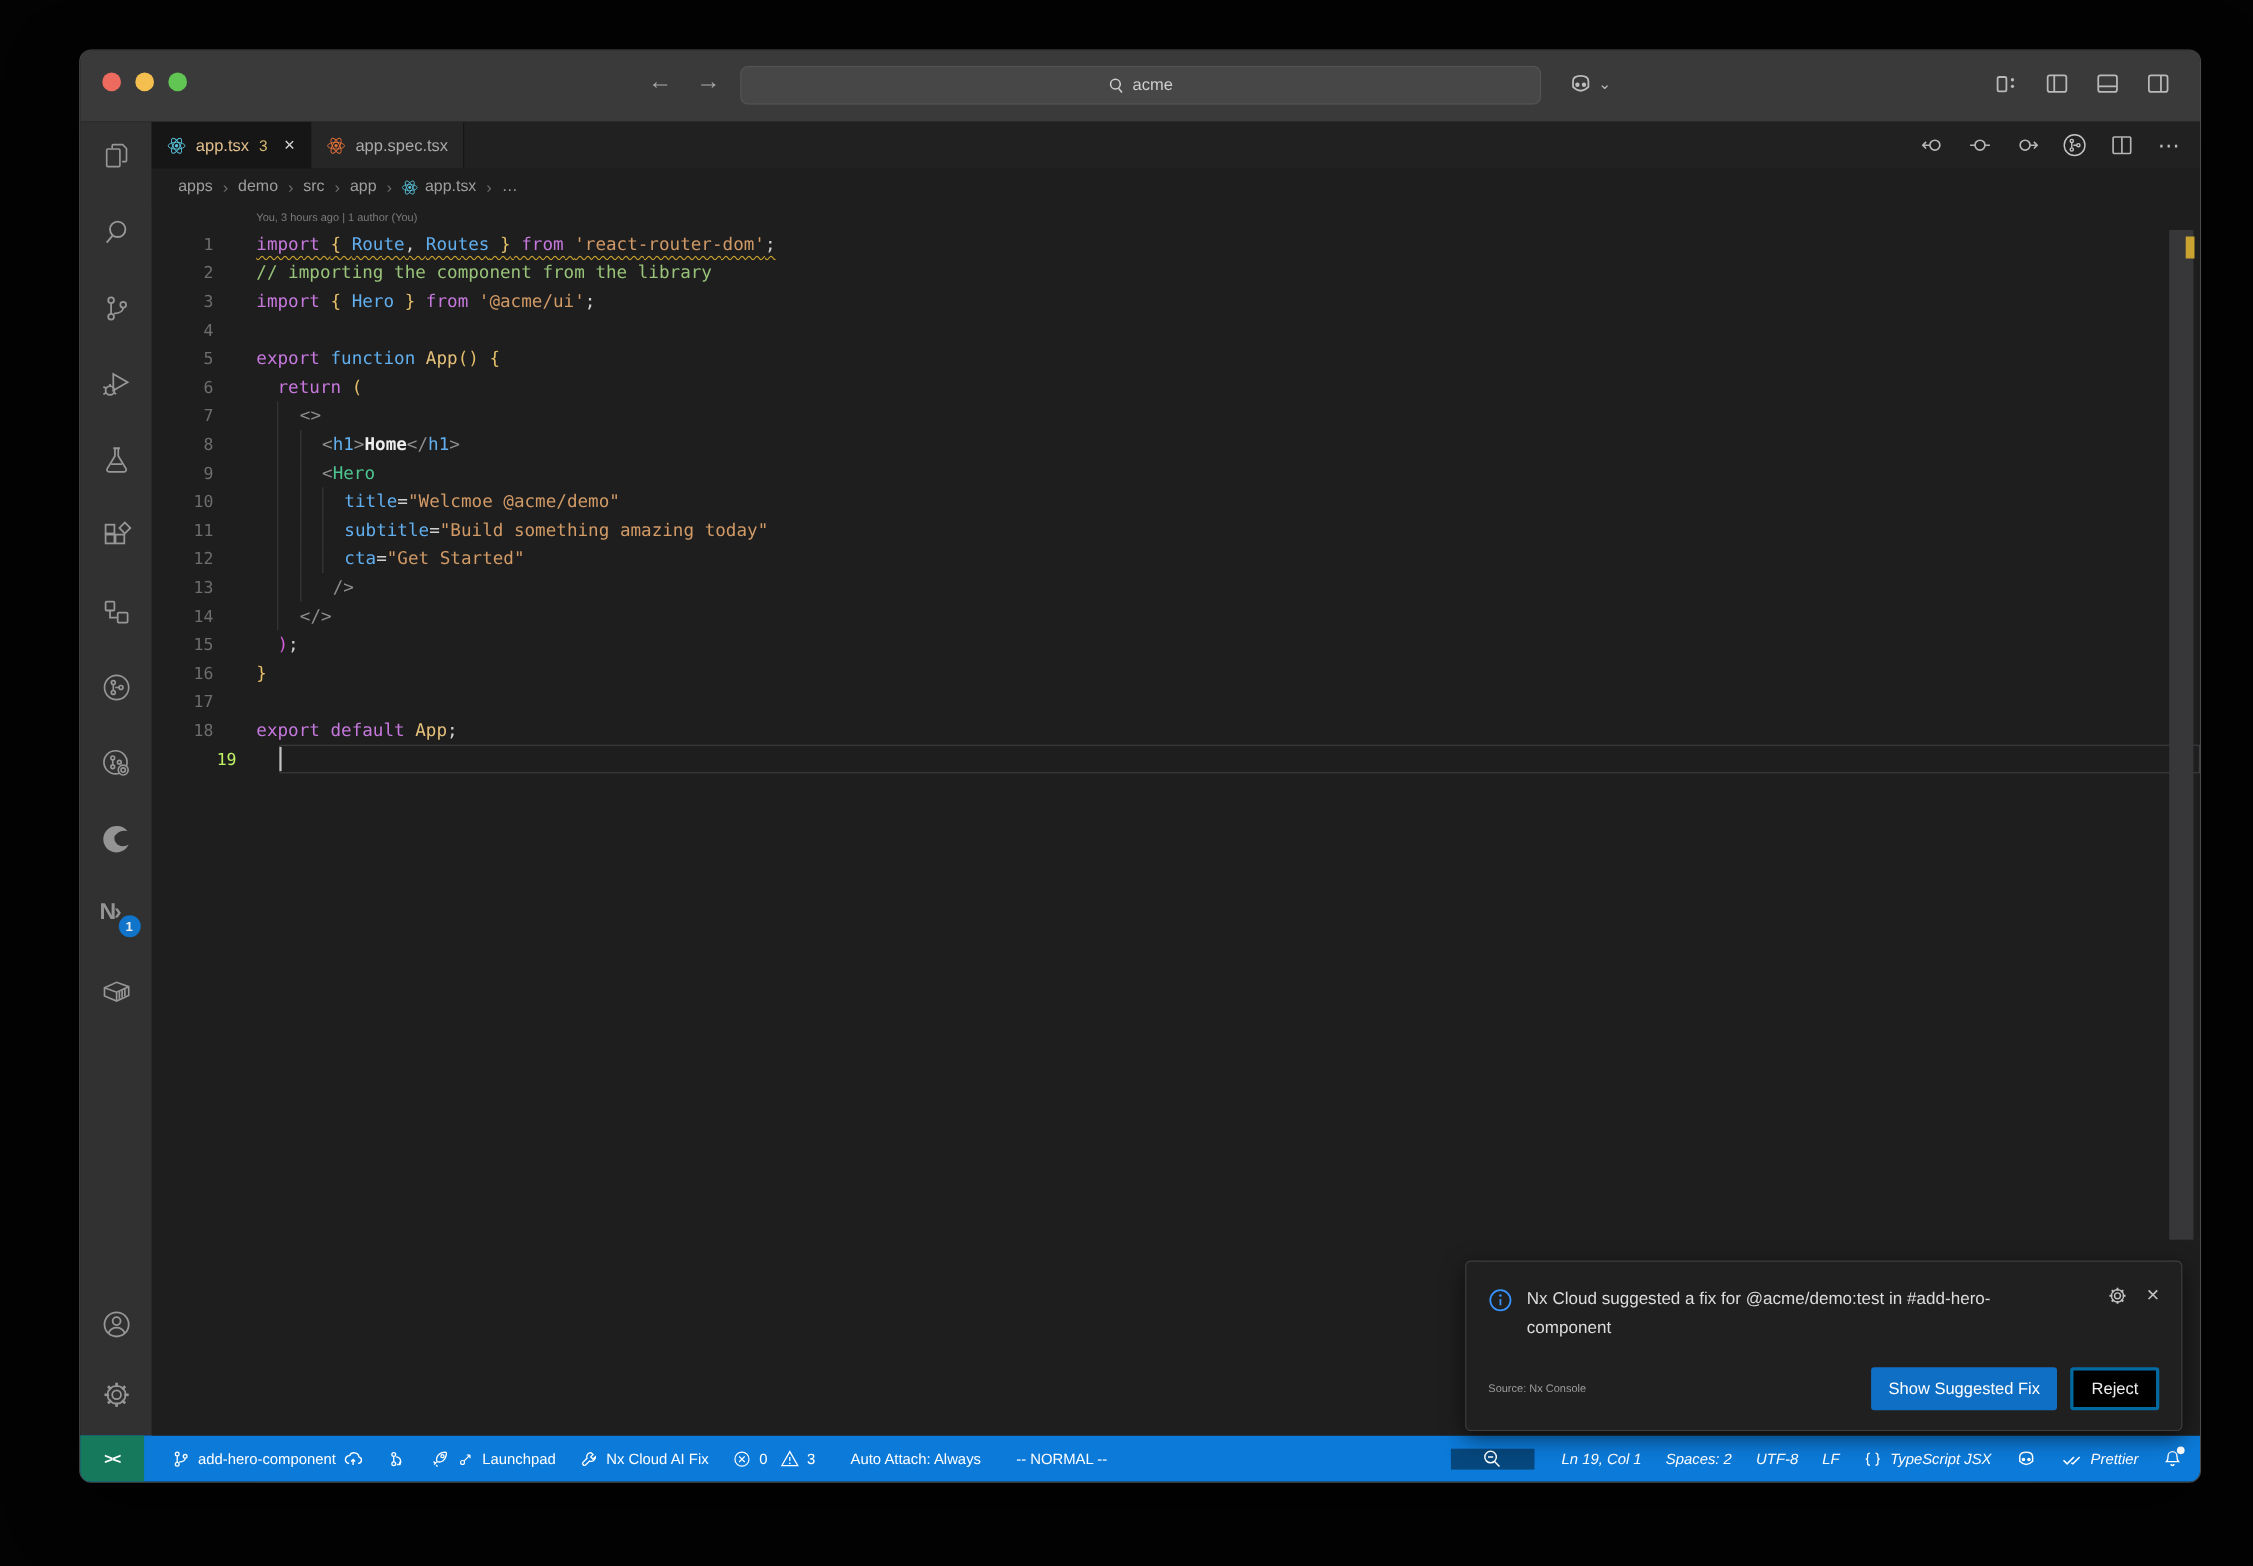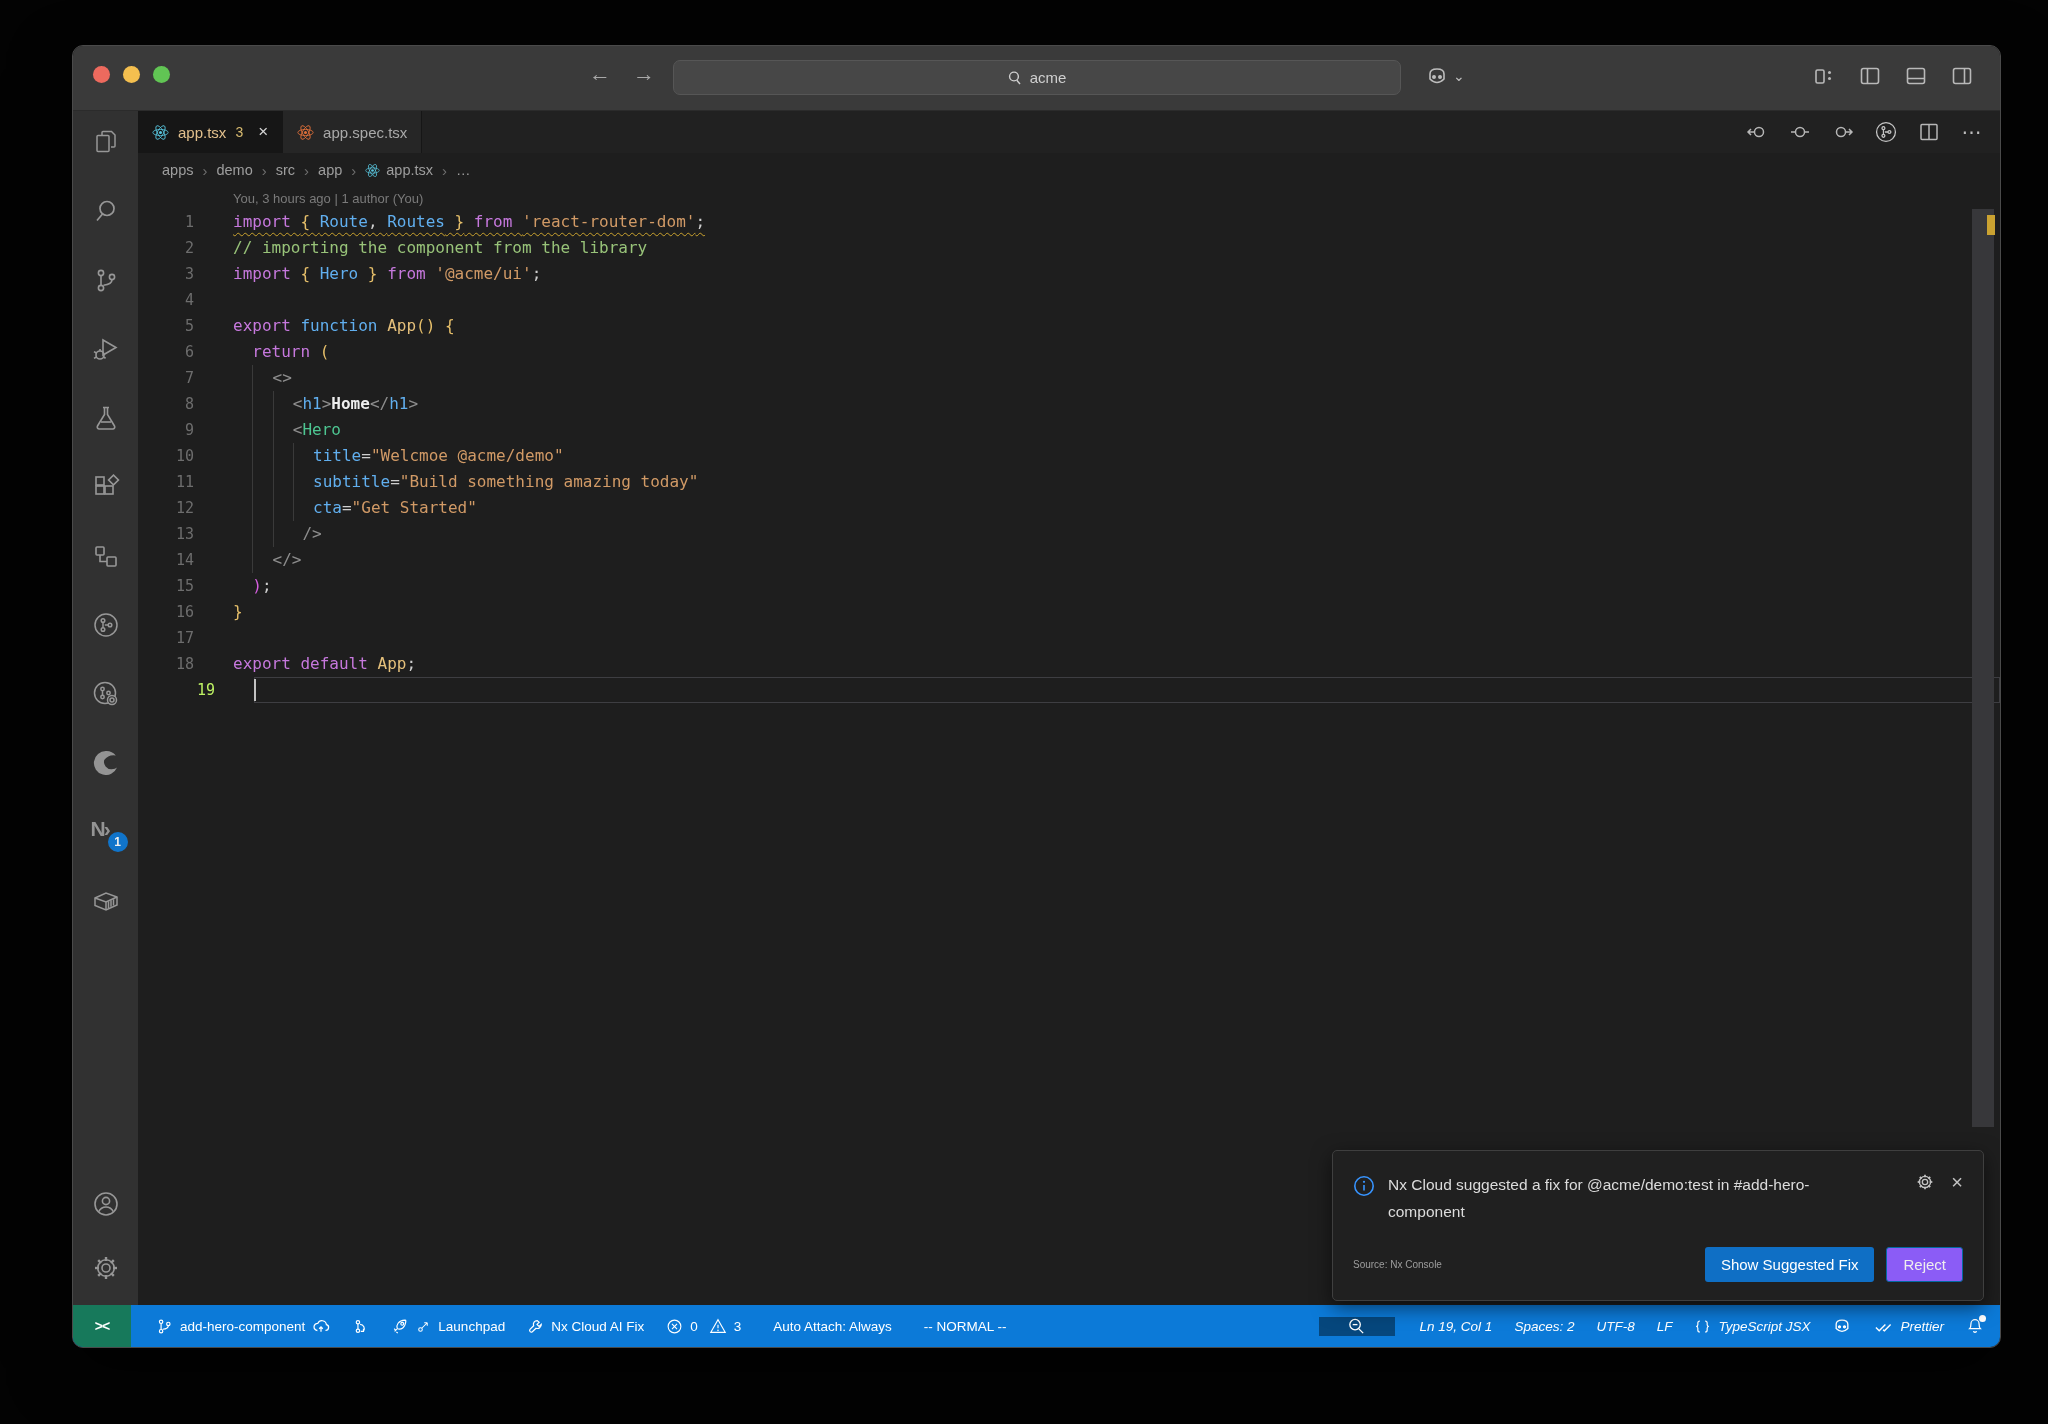--- a/index.html
+++ b/index.html
@@ -44,21 +44,21 @@
   .tab .badge{color:#d7ba6f;font-size:14px;}
   .tab .close{color:#d6d6d6;font-size:17px;margin-left:6px;}
   .tab .label-plain{color:#a9a9a9;}
   .editor-actions{position:absolute;right:16px;top:0;height:42px;display:flex;align-items:center;gap:19px;color:#b6b6b6;}
   .ea{width:24px;height:24px;display:flex;align-items:center;justify-content:center;}
   .more-glyph{font-size:20px;letter-spacing:1px;color:#bdbdbd;}
   .breadcrumbs{height:34px;flex:0 0 34px;display:flex;align-items:center;padding-left:24px;gap:9px;
                font-size:14.5px;color:#9e9e9e;background:#1e1e1e;}
   .crumb-sep{color:#6f6f6f;font-size:15px;}
   .crumb{display:flex;align-items:center;gap:6px;}
-  .blameline{height:22px;flex:0 0 22px;padding-left:95px;font-size:13px;color:#7a7a7a;display:flex;align-items:center;}
+  .blameline{height:22px;flex:0 0 22px;padding-left:95px;font-size:10px;color:#7a7a7a;display:flex;align-items:center;}
   
   .codearea{position:relative;flex:1;overflow:hidden;font-family:"DejaVu Sans Mono",monospace;font-size:16px;}
   .cl{display:flex;height:26px;line-height:26px;align-items:stretch;}
   .num{width:56px;text-align:right;color:#6d6d6d;font-size:15px;flex:0 0 56px;margin-right:39px;}
   .cl.current .num{color:#bef264;padding-left:21px;}
   .body{flex:1;display:flex;align-items:stretch;position:relative;}
   .cl.current .body{outline:1px solid #3e3e42;outline-offset:-1px;}
   .sp{display:inline-block;width:2ch;}
   .g{display:inline-block;width:2ch;border-left:1px solid #3a3a3a;}
   .toks{white-space:pre;}
@@ -76,21 +76,21 @@
   .toast{position:absolute;right:16px;bottom:46px;width:652px;background:#202020;border:1px solid #3f3f3f;
          border-radius:5px;box-shadow:0 6px 20px rgba(0,0,0,.55);padding:20px 20px 18px 20px;box-sizing:border-box;z-index:5;}
   .toast-row1{display:flex;align-items:flex-start;}
   .toast-msg{flex:1;max-width:425px;color:#dcdcdc;font-size:15.5px;line-height:1.75;margin-left:13px;}
   .toast-icons{display:flex;gap:16px;margin-left:auto;color:#c2c2c2;align-items:center;}
   .toast-row2{display:flex;align-items:center;margin-top:22px;}
   .toast-src{color:#9d9d9d;font-size:10px;}
   .toast-btns{margin-left:auto;display:flex;gap:12px;}
   .btn{font-size:15px;padding:8px 16px;border-radius:3px;border:none;font-family:"Liberation Sans",sans-serif;}
   .btn-primary{background:#0f6fc5;color:#ffffff;}
-  .btn-secondary{background:#8b5cf6;color:#eee;border:1px solid #0369a1;}
+  .btn-secondary{background:#000000;color:#eee;border:3px solid #0369a1;}
   .info-ic{flex:0 0 22px;}
   
   .statusbar{height:42px;flex:0 0 42px;background:#0c7ad8;display:flex;align-items:stretch;color:#fff;
              font-size:13.5px;white-space:nowrap;}
   .sb-remote{width:58px;background:#17795b;display:flex;align-items:center;justify-content:center;
              font-weight:bold;font-size:14px;letter-spacing:-1px;}
   .sb-item{display:flex;align-items:center;gap:7px;padding:0 11px;}
   .sb-item svg{display:block;}
   .sb-left{display:flex;align-items:stretch;}
   .sb-right{margin-left:auto;display:flex;align-items:center;font-style:italic;}

